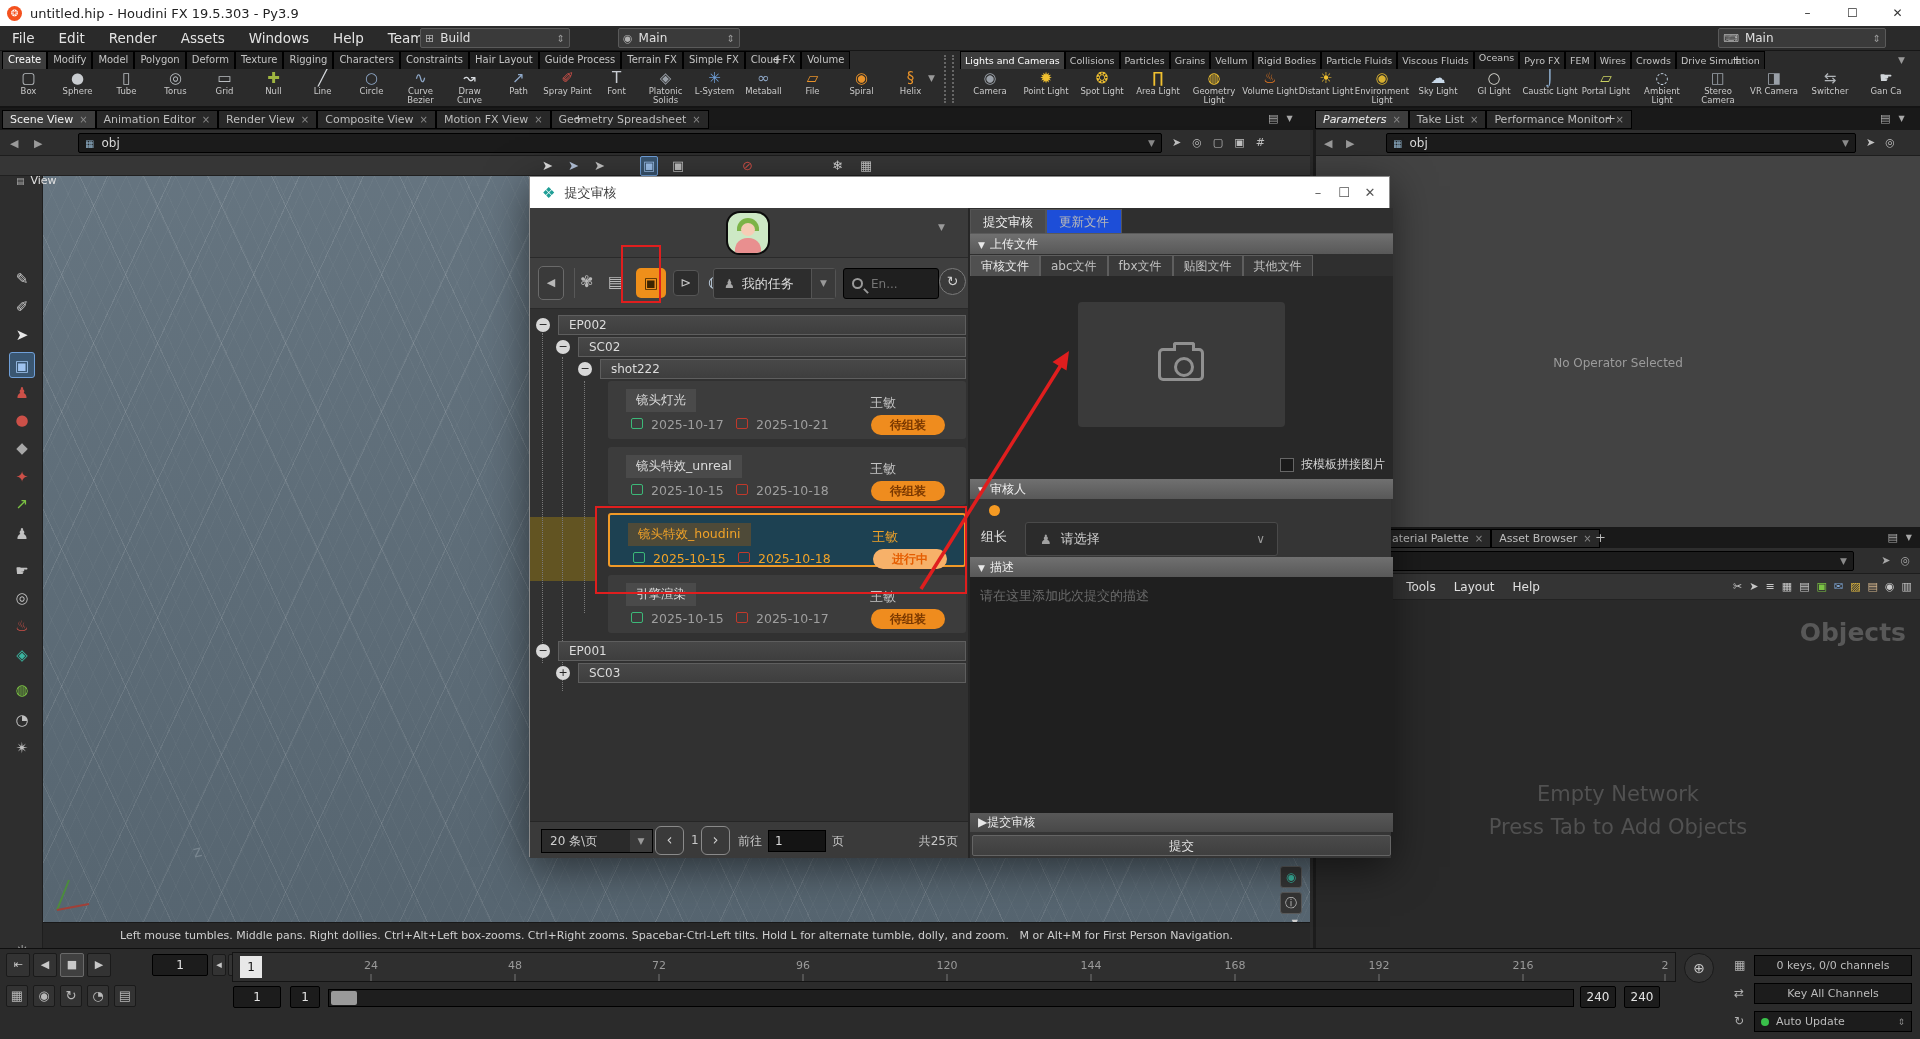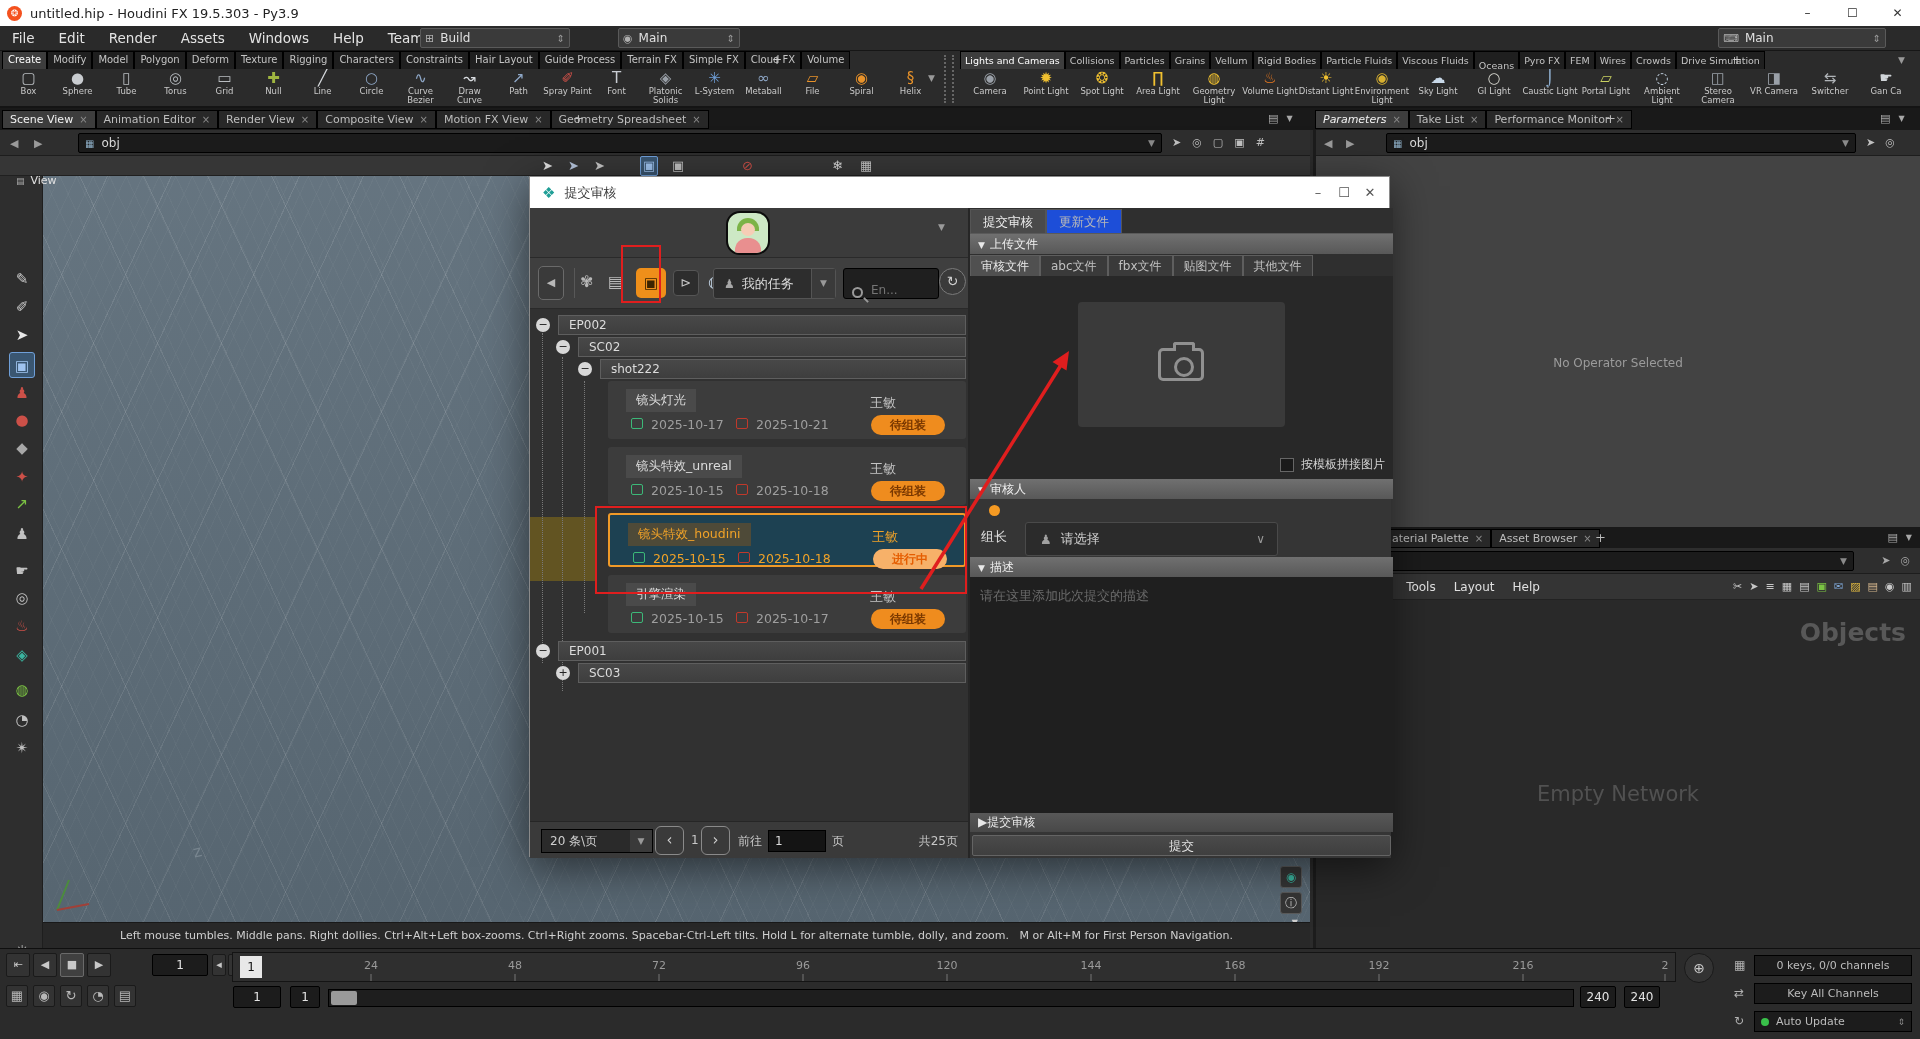--- a/index.html
+++ b/index.html
@@ -105,21 +105,21 @@
   .dlg-left{position:absolute;left:0;top:31px;width:438px;height:650px;background:#3b3b3b;}
   .dlg-right{position:absolute;left:438px;top:31px;width:423px;height:650px;background:#353535;border-left:2px solid #262626;}
 
   .dlg-toolbar{position:absolute;left:0;top:49px;width:438px;height:52px;background:#3f3f3f;border-top:1px solid #2a2a2a;border-bottom:1px solid #2a2a2a;}
   .sqbtn{position:absolute;background:#3a3a3a;border:1px solid #6a6a6a;border-radius:5px;color:#b8b8b8;text-align:center;}
   .tb-ic{position:absolute;font-size:16px;text-align:center;}
   .orangebtn{position:absolute;left:106px;top:10px;width:30px;height:30px;background:#ef8f1a;border-radius:5px;color:#3c2400;font-size:15px;text-align:center;line-height:30px;}
   .filter-dd{position:absolute;left:183px;top:10px;width:123px;height:31px;background:#2d2d2d;border:1px solid #545454;border-radius:3px;display:flex;align-items:center;font-size:13px;color:#dadada;}
   .filter-dd .pi{color:#a8a8a8;font-size:12px;margin:0 7px 0 10px;}
   .filter-dd .ddz{margin-left:auto;width:24px;height:29px;background:#3a3a3a;border-left:1px solid #545454;color:#999;font-size:9px;text-align:center;line-height:29px;}
-  .searchbox{position:absolute;left:313px;top:10px;width:96px;height:31px;background:#1f1f1f;border:1px solid #000;border-radius:3px;display:flex;align-items:flex-end;}
+  .searchbox{position:absolute;left:313px;top:10px;width:96px;height:31px;background:#1f1f1f;border:1px solid #000;border-radius:3px;display:flex;align-items:center;}
   .mag{width:11px;height:11px;border:2px solid #9a9a9a;border-radius:50%;position:relative;margin:0 6px 0 8px;flex:none;}
   .mag::after{content:"";position:absolute;left:9px;top:10px;width:6px;height:2px;background:#9a9a9a;transform:rotate(45deg);}
   .searchbox input{width:52px;background:transparent;border:none;outline:none;color:#c8c8c8;font-size:12px;}
   .refreshbtn{position:absolute;left:409px;top:10px;width:27px;height:27px;border:1px solid #7a7a7a;border-radius:50%;background:#3a3a3a;color:#cfcfcf;font-size:14px;text-align:center;line-height:25px;}
   .avatar{position:absolute;left:196px;top:3px;width:44px;height:44px;border:2px solid #0c0c0c;border-radius:14px;background:#cde8c5;overflow:hidden;}
   .av-hair{position:absolute;left:9px;top:5px;width:22px;height:13px;border-radius:11px 11px 0 0;background:#7cb347;}
   .av-face{position:absolute;left:13px;top:10px;width:14px;height:13px;border-radius:50%;background:#f6cdb6;}
   .av-body{position:absolute;left:7px;top:25px;width:26px;height:16px;border-radius:12px 12px 0 0;background:#e98f8f;}
 
   .dlg-tree{position:absolute;left:0;top:101px;width:438px;height:512px;background:#313131;overflow:hidden;padding-top:4px;}
@@ -344,21 +344,21 @@
     <div class="sh-tabs" style="left:960px;">
 
     <span class="sh-tab active" style="font-size:9.5px;padding:3px 4px;">Lights and Cameras</span>
         <span class="sh-tab" style="font-size:9.5px;padding:3px 4px;">Collisions</span>
         <span class="sh-tab" style="font-size:9.5px;padding:3px 4px;">Particles</span>
         <span class="sh-tab" style="font-size:9.5px;padding:3px 4px;text-align:center;">Grains</span>
         <span class="sh-tab" style="font-size:9.5px;padding:3px 4px;">Vellum</span>
         <span class="sh-tab" style="font-size:9.5px;padding:3px 4px;">Rigid Bodies</span>
         <span class="sh-tab" style="font-size:9.5px;padding:3px 4px;">Particle Fluids</span>
         <span class="sh-tab" style="font-size:9.5px;padding:3px 4px;">Viscous Fluids</span>
-        <span class="sh-tab" style="font-size:9.5px;padding:8px 4px;">Oceans</span>
+        <span class="sh-tab" style="font-size:9.5px;padding:0 4px;">Oceans</span>
         <span class="sh-tab" style="font-size:9.5px;padding:3px 4px;">Pyro FX</span>
         <span class="sh-tab" style="font-size:9.5px;padding:3px 4px;">FEM</span>
         <span class="sh-tab" style="font-size:9.5px;padding:3px 4px;">Wires</span>
         <span class="sh-tab" style="font-size:9.5px;padding:3px 4px;">Crowds</span>
         <span class="sh-tab" style="font-size:9.5px;padding:3px 4px;">Drive Simulation</span>
       </div>
     <span class="abs" style="left:1732px;top:2px;font-size:12px;color:#ccc;">+</span>
     <span class="abs" style="left:1898px;top:4px;font-size:9px;color:#999;">▼</span>
     <div class="sh-tools" style="left:962px;">
 
@@ -659,20 +659,21 @@
           <span style="color: rgb(224, 184, 64);">▨</span>
           <span style="color: rgb(210, 180, 140);">▤</span>
           <span style="color: rgb(200, 200, 200);">◉</span>
           <span style="color: rgb(200, 200, 200);">▥</span>
         </div>
     </div>
     <div class="network">
       <div class="net-context">Objects</div>
       <div class="net-empty">
         <div>Empty Network</div>
+        <div>Press Tab to Add Objects</div>
       </div>
     </div>
   </div>
 
   <div class="abs timeline">
     <div class="abs" style="left:6px;top:4px;display:flex;gap:3px;">
 
     <span class="tbtn">⇤</span>
         <span class="tbtn">◀</span>
         <span class="tbtn boxed">■</span>

